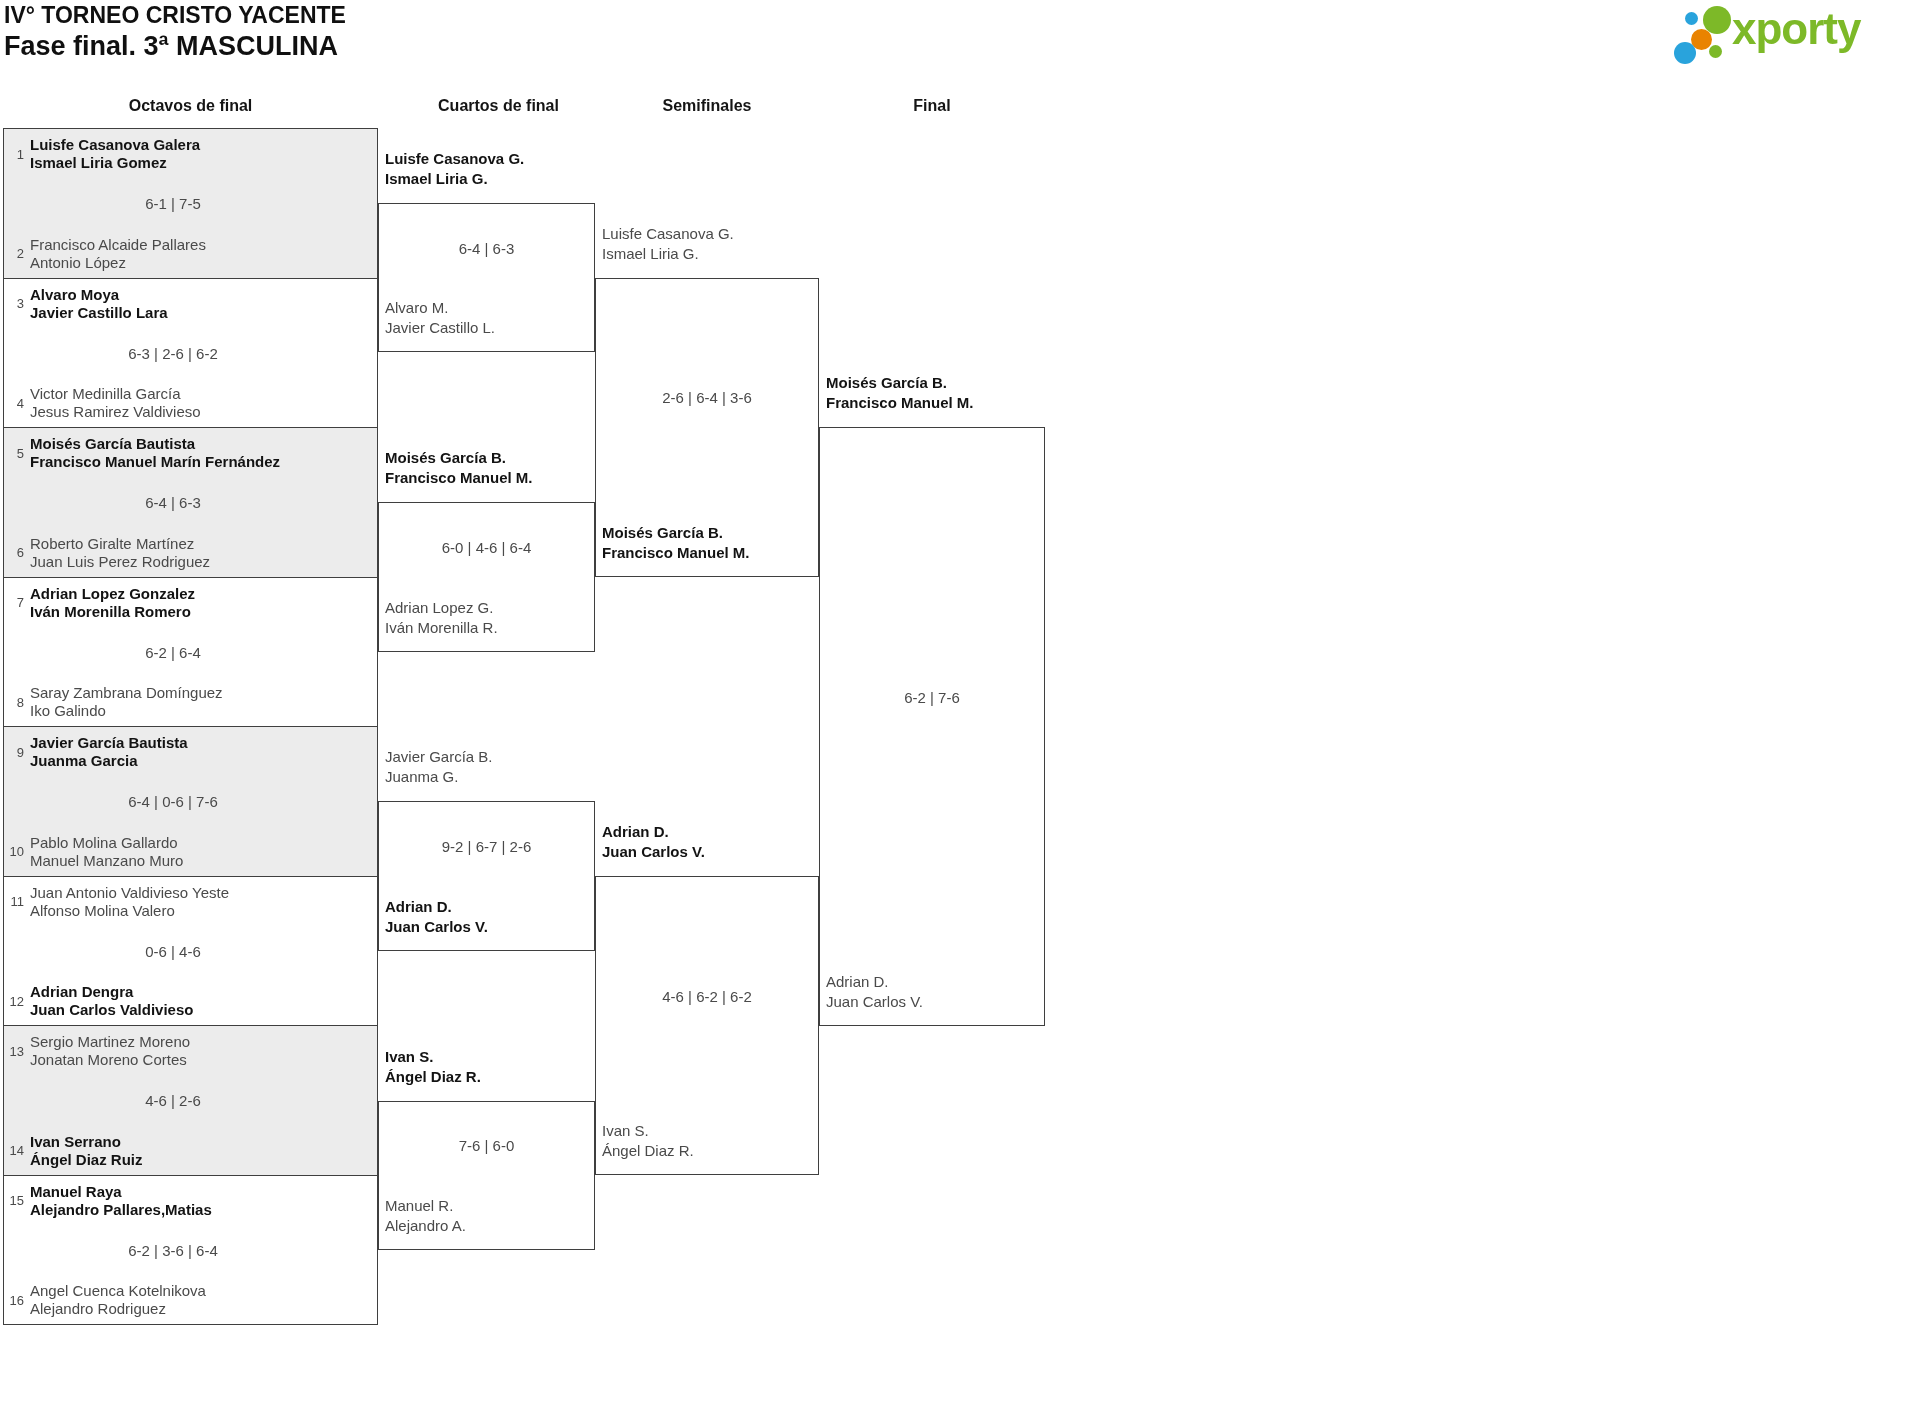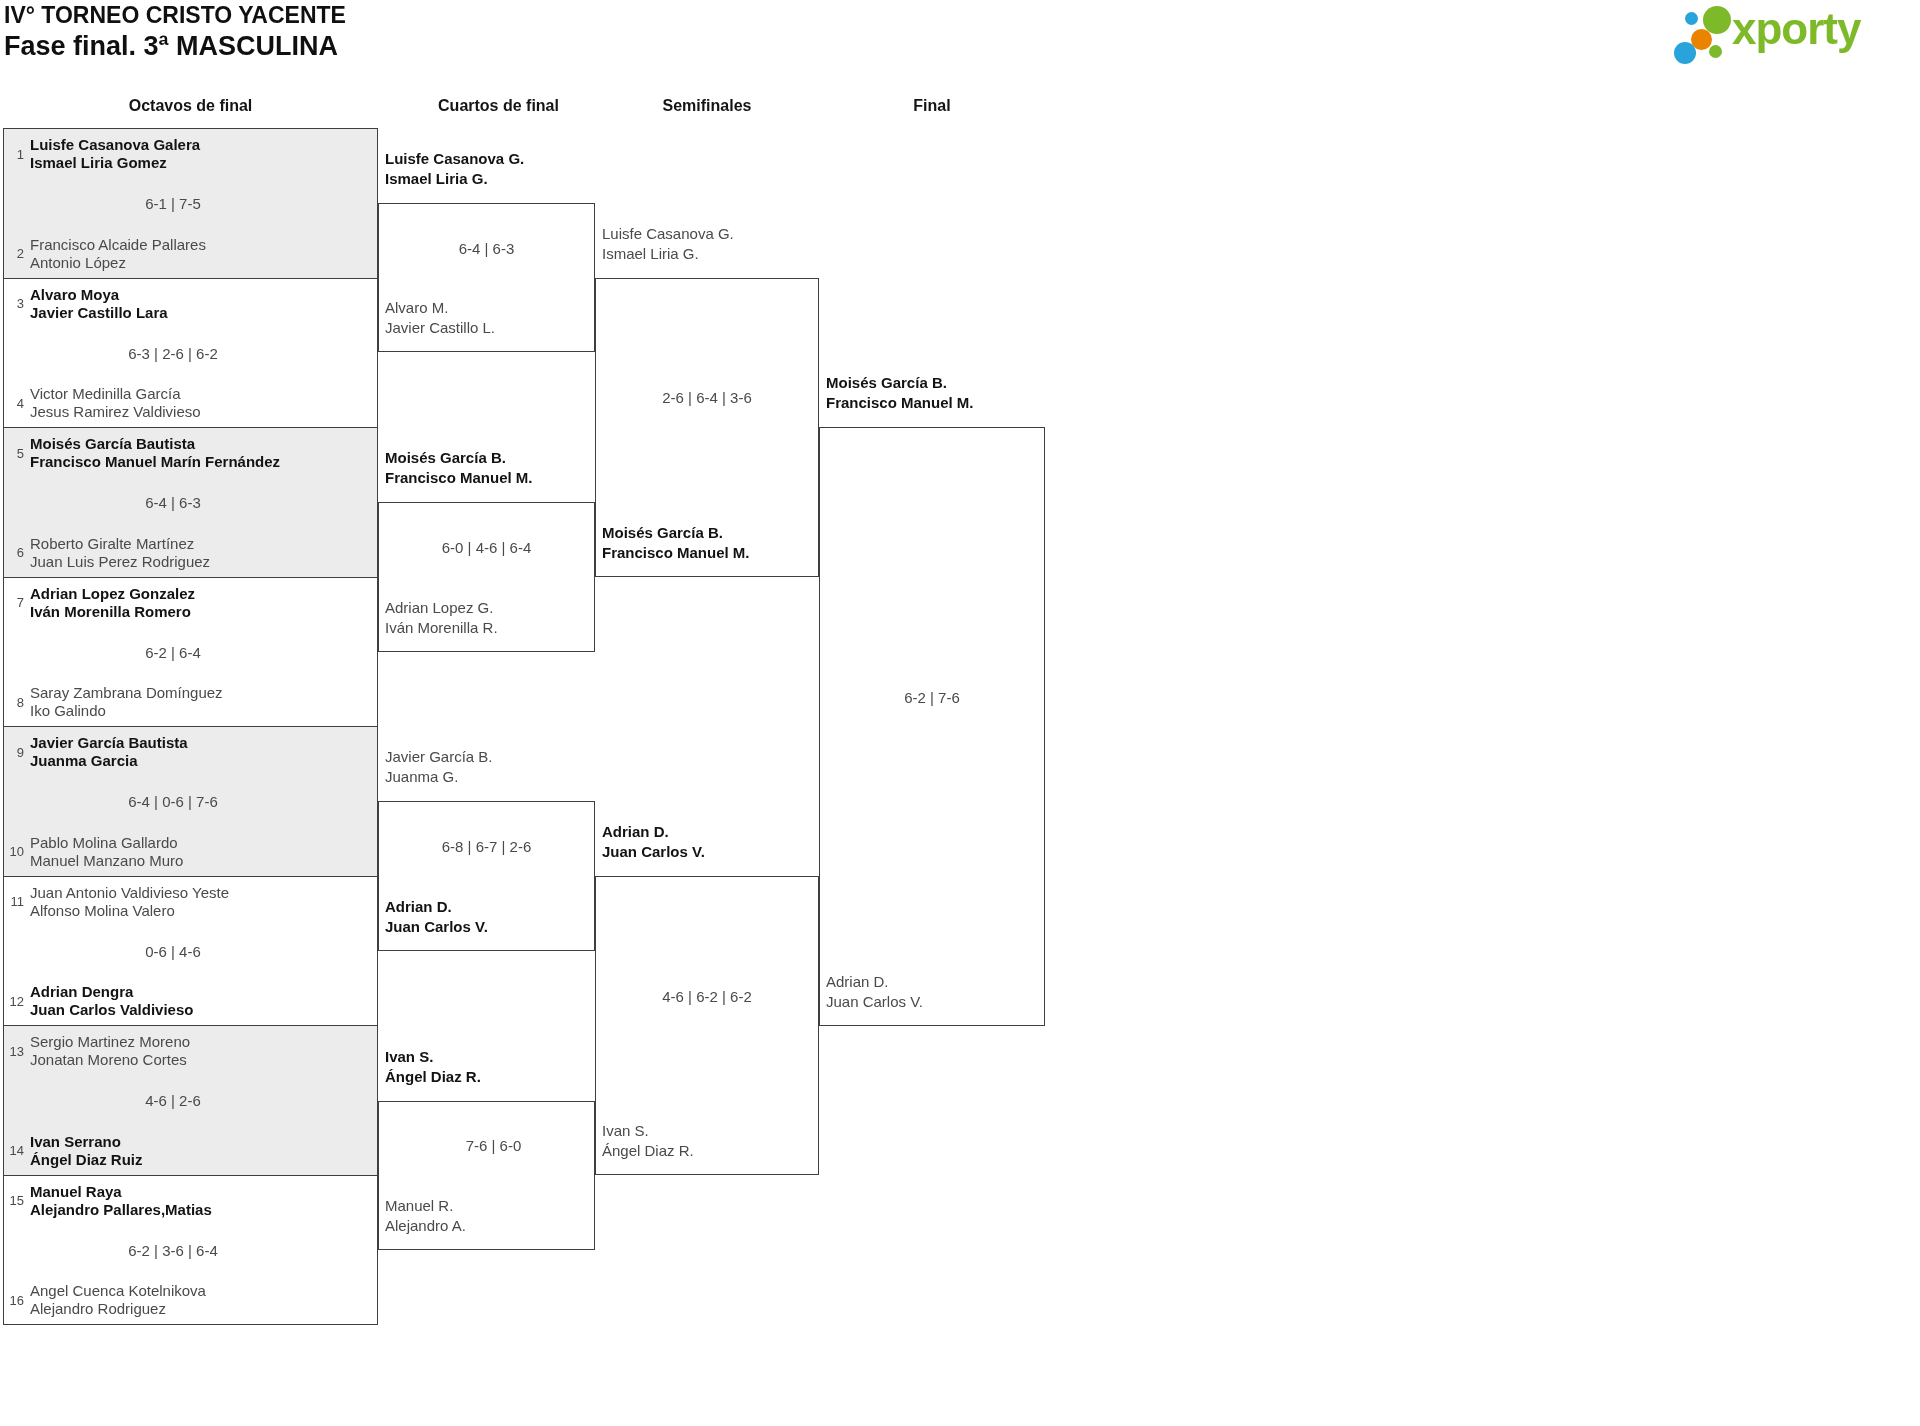--- a/index.html
+++ b/index.html
@@ -212,31 +212,31 @@
       <div class="rscore" style="left: 378px; top: 536.875px; width: 217px;">6-0 | 4-6 | 6-4</div>
       <div class="rnames" style="left: 385px; top: 597.688px;">
         <div class="nline">Adrian Lopez G.</div>
         <div class="nline">Iván Morenilla R.</div>
       </div>
       <div class="rbox" style="left: 378px; top: 801.312px; width: 217px; height: 149.625px;"></div>
       <div class="rnames" style="left: 385px; top: 747.312px;">
         <div class="nline">Javier García B.</div>
         <div class="nline">Juanma G.</div>
       </div>
-      <div class="rscore" style="left: 378px; top: 836.125px; width: 217px;">6-8 | 6-7 | 2-6</div>
+      <div class="rscore" style="left: 378px; top: 836.125px; width: 217px;">9-2 | 6-7 | 2-6</div>
       <div class="rnames bold" style="left: 385px; top: 896.938px;">
         <div class="nline">Adrian D.</div>
         <div class="nline">Juan Carlos V.</div>
       </div>
       <div class="rbox" style="left: 378px; top: 1100.56px; width: 217px; height: 149.625px;"></div>
       <div class="rnames bold" style="left: 385px; top: 1046.56px;">
         <div class="nline">Ivan S.</div>
         <div class="nline">Ángel Diaz R.</div>
       </div>
-      <div class="rscore" style="left: 378px; top: 1135.38px; width: 217px; padding-left: 7px;">7-6 | 6-0</div>
+      <div class="rscore" style="left: 378px; top: 1135.38px; width: 217px;">7-6 | 6-0</div>
       <div class="rnames" style="left: 385px; top: 1196.19px;">
         <div class="nline">Manuel R.</div>
         <div class="nline">Alejandro A.</div>
       </div>
       <div class="rbox" style="left: 595px; top: 277.625px; width: 224px; height: 299.25px;"></div>
       <div class="rnames" style="left: 602px; top: 223.625px;">
         <div class="nline">Luisfe Casanova G.</div>
         <div class="nline">Ismael Liria G.</div>
       </div>
       <div class="rscore" style="left: 595px; top: 387.25px; width: 224px;">2-6 | 6-4 | 3-6</div>

